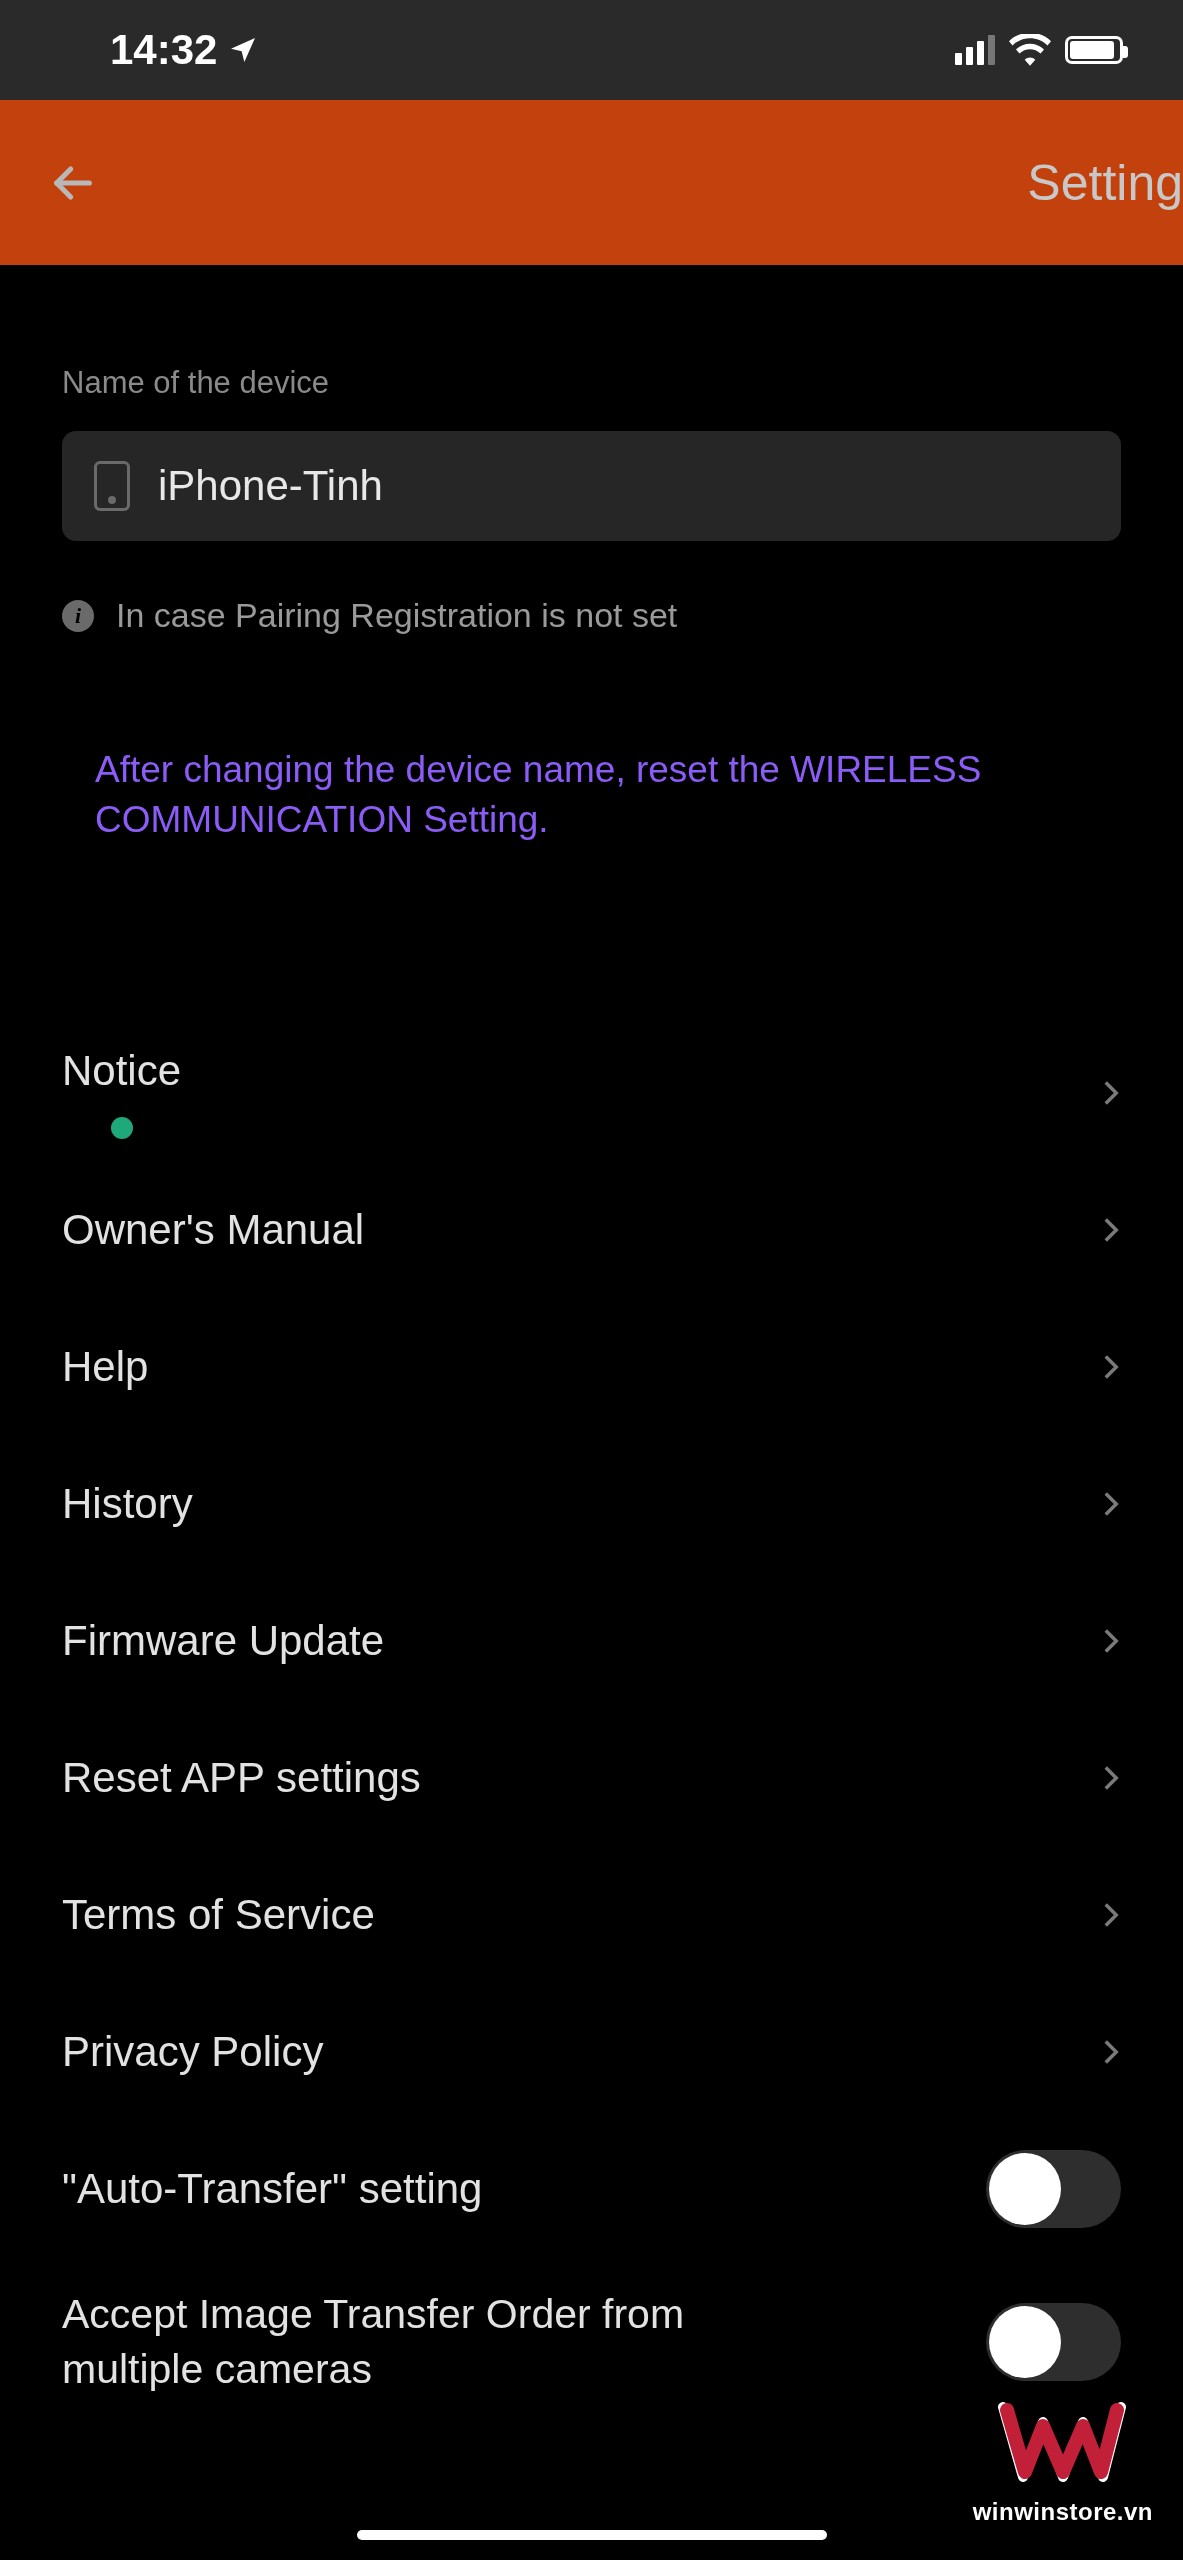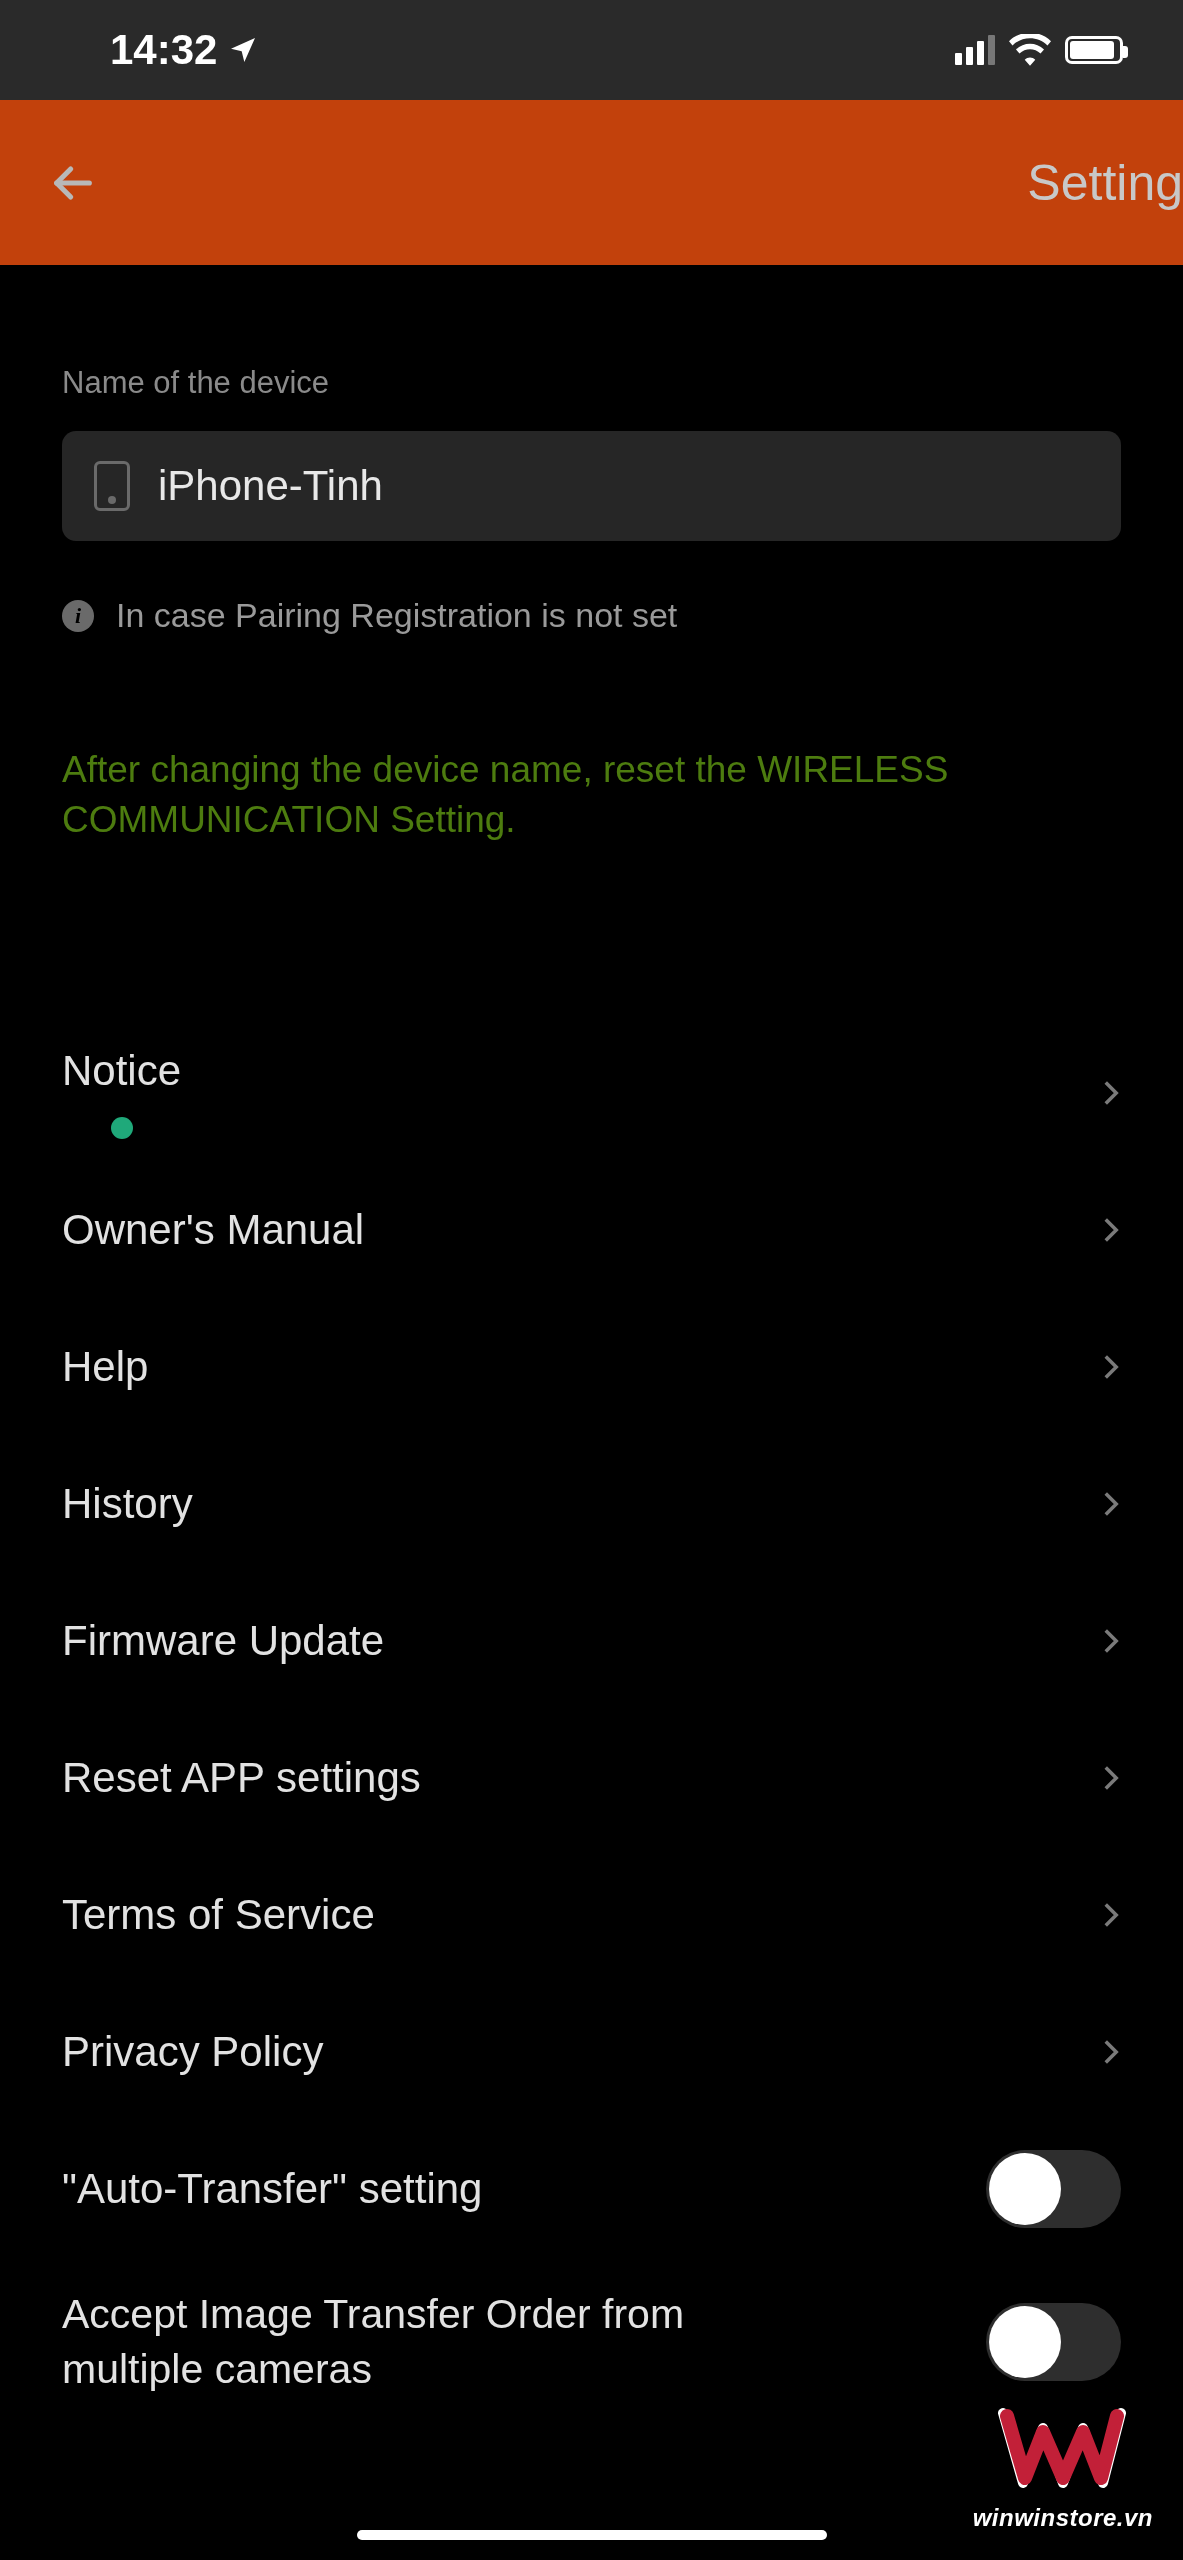--- a/index.html
+++ b/index.html
@@ -28,36 +28,36 @@
 .section-label { color:#8a8a8a; font-size:31px; margin-bottom:30px;margin-top:40px; }
 .device-input { background:#262626; border-radius:14px; height:110px; display:flex; align-items:center; padding:16px 32px; gap:28px; }
 .phone-icon { width:36px; height:50px; border:3px solid #6a6a6a; border-radius:6px; position:relative; flex-shrink:0; }
 .phone-icon::after { content:""; position:absolute; bottom:4px; left:50%; transform:translateX(-50%); width:8px; height:8px; border-radius:50%; background:#6a6a6a; }
 .device-name { color:#e8e8e8; font-size:42px; font-weight:400; }
 
 .info-row { display:flex; align-items:center; gap:22px; margin-top:55px; }
 .info-icon { width:32px; height:32px; border-radius:50%; background:#6a6a6a; color:#000; display:flex; align-items:center; justify-content:center; font-size:22px; font-weight:700; font-style:italic; font-family:Georgia,serif; }
 .info-text { color:#9a9a9a; font-size:34px; }
 
-.note-text { color:#4d7c0f; font-size:37px; line-height:1.35; margin-top:110px; }
+.note-text { color:#8b5cf6; font-size:37px; line-height:1.35; margin-top:110px;margin-left:33px; }
 
 .menu { margin-top:180px; }
 .row { display:flex; align-items:center; justify-content:space-between; height:137px; cursor:pointer; }
 .row-label { color:#e2e2e2; font-size:42px; display:flex; align-items:center; gap:22px;flex-direction:column; }
 .row-label-multi { color:#e2e2e2; font-size:41px; line-height:1.35; max-width:680px; }
 .dot { width:22px; height:22px; border-radius:50%; background:#1fa97a; display:inline-block; }
 .chevron { color:#7a7a7a; flex-shrink:0; }
 
 .row-toggle { height:137px; display:flex; align-items:center; justify-content:space-between; }
 .row-toggle.tall { height:168px; }
 .toggle { width:135px; height:78px; background:#2e2e2e; border-radius:40px; position:relative; cursor:pointer; flex-shrink:0; }
 .toggle-knob { position:absolute; width:72px; height:72px; border-radius:50%; background:#fff; top:3px; left:3px; }
 
 
-.watermark { position:absolute; right:30px; bottom:28px; text-align:center;font-style:italic; }
+.watermark { position:absolute; right:30px; bottom:34px; text-align:center; }
 .wmk-logo { position:relative; width:140px; height:100px; margin:0 auto 6px; }
 .wmk-text { color:#fff; font-size:24px; font-weight:600; letter-spacing:0.5px; }
 .home-indicator { position:absolute; bottom:20px; left:50%; transform:translateX(-50%); width:470px; height:10px; border-radius:6px; background:#fff; }
 
 svg { display:block; }
 </style>
 </head>
 <body>
 
 <div class="status-bar">

